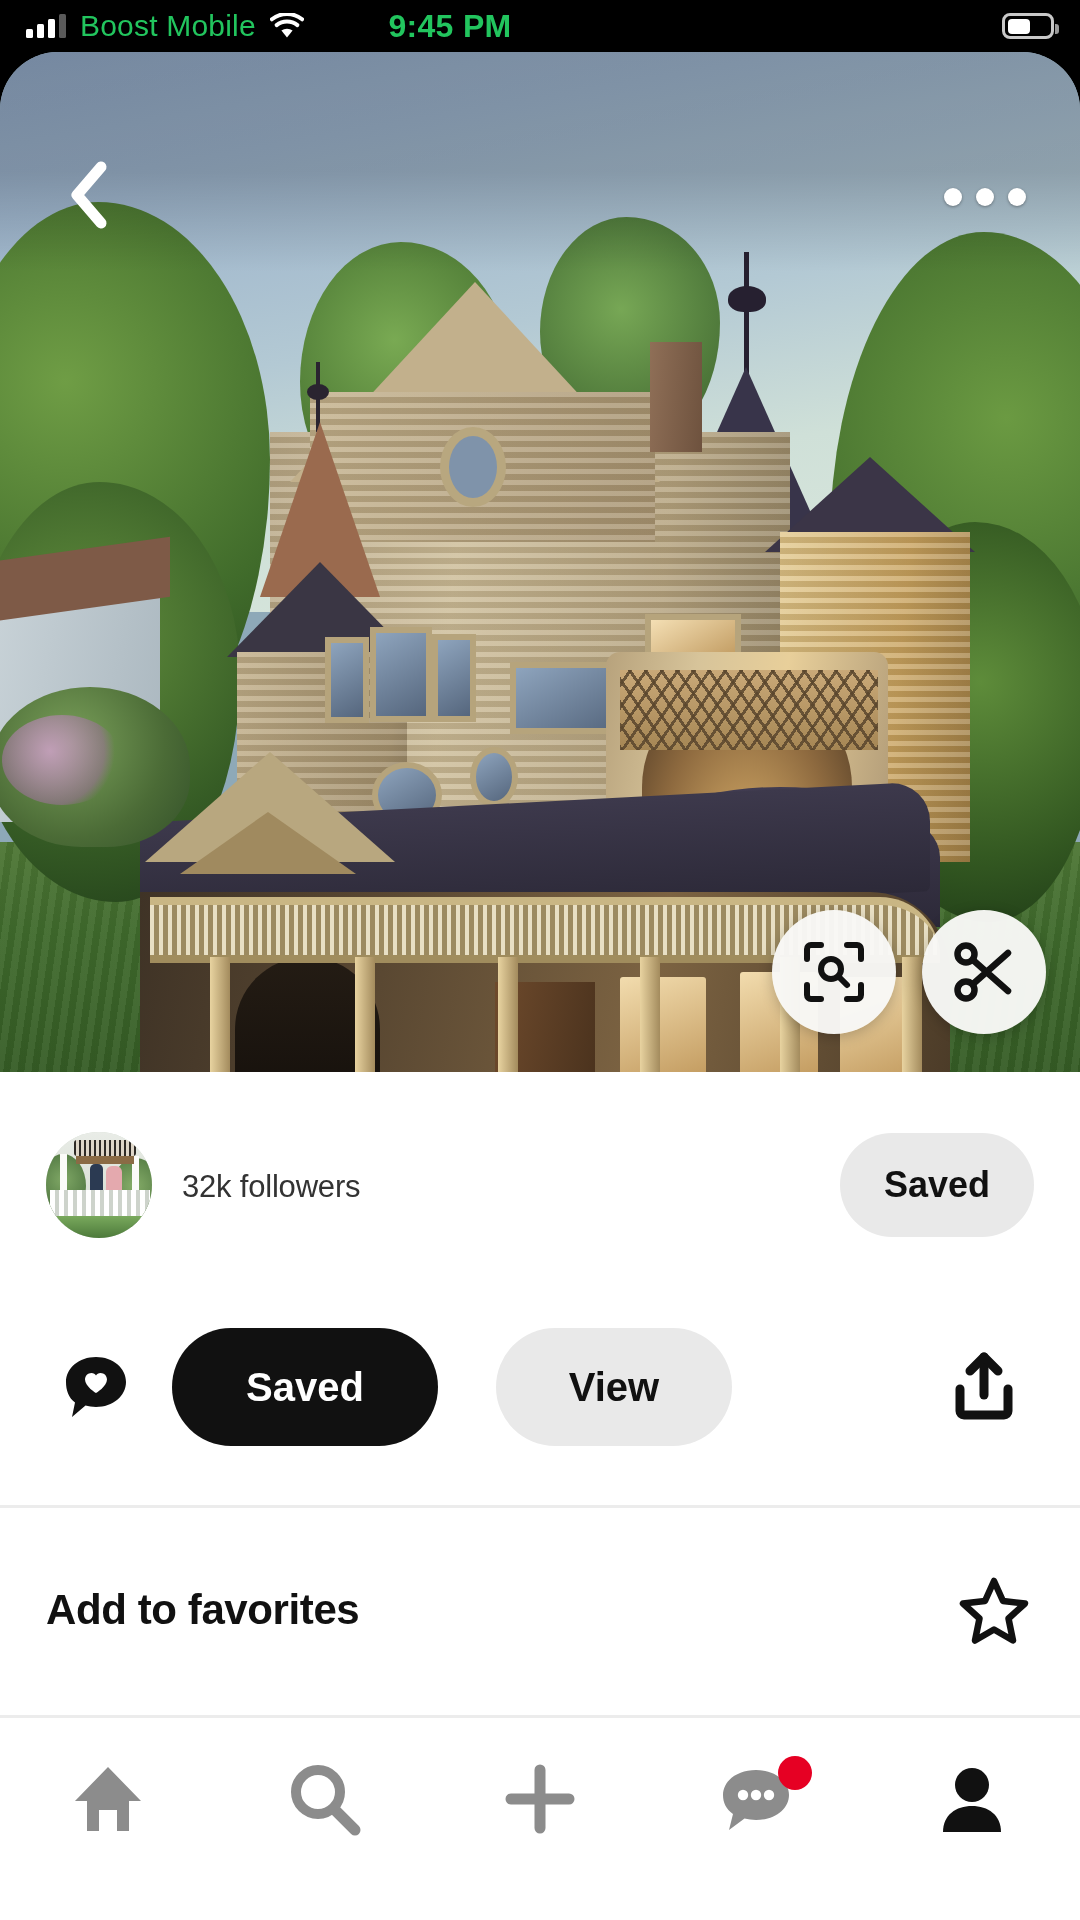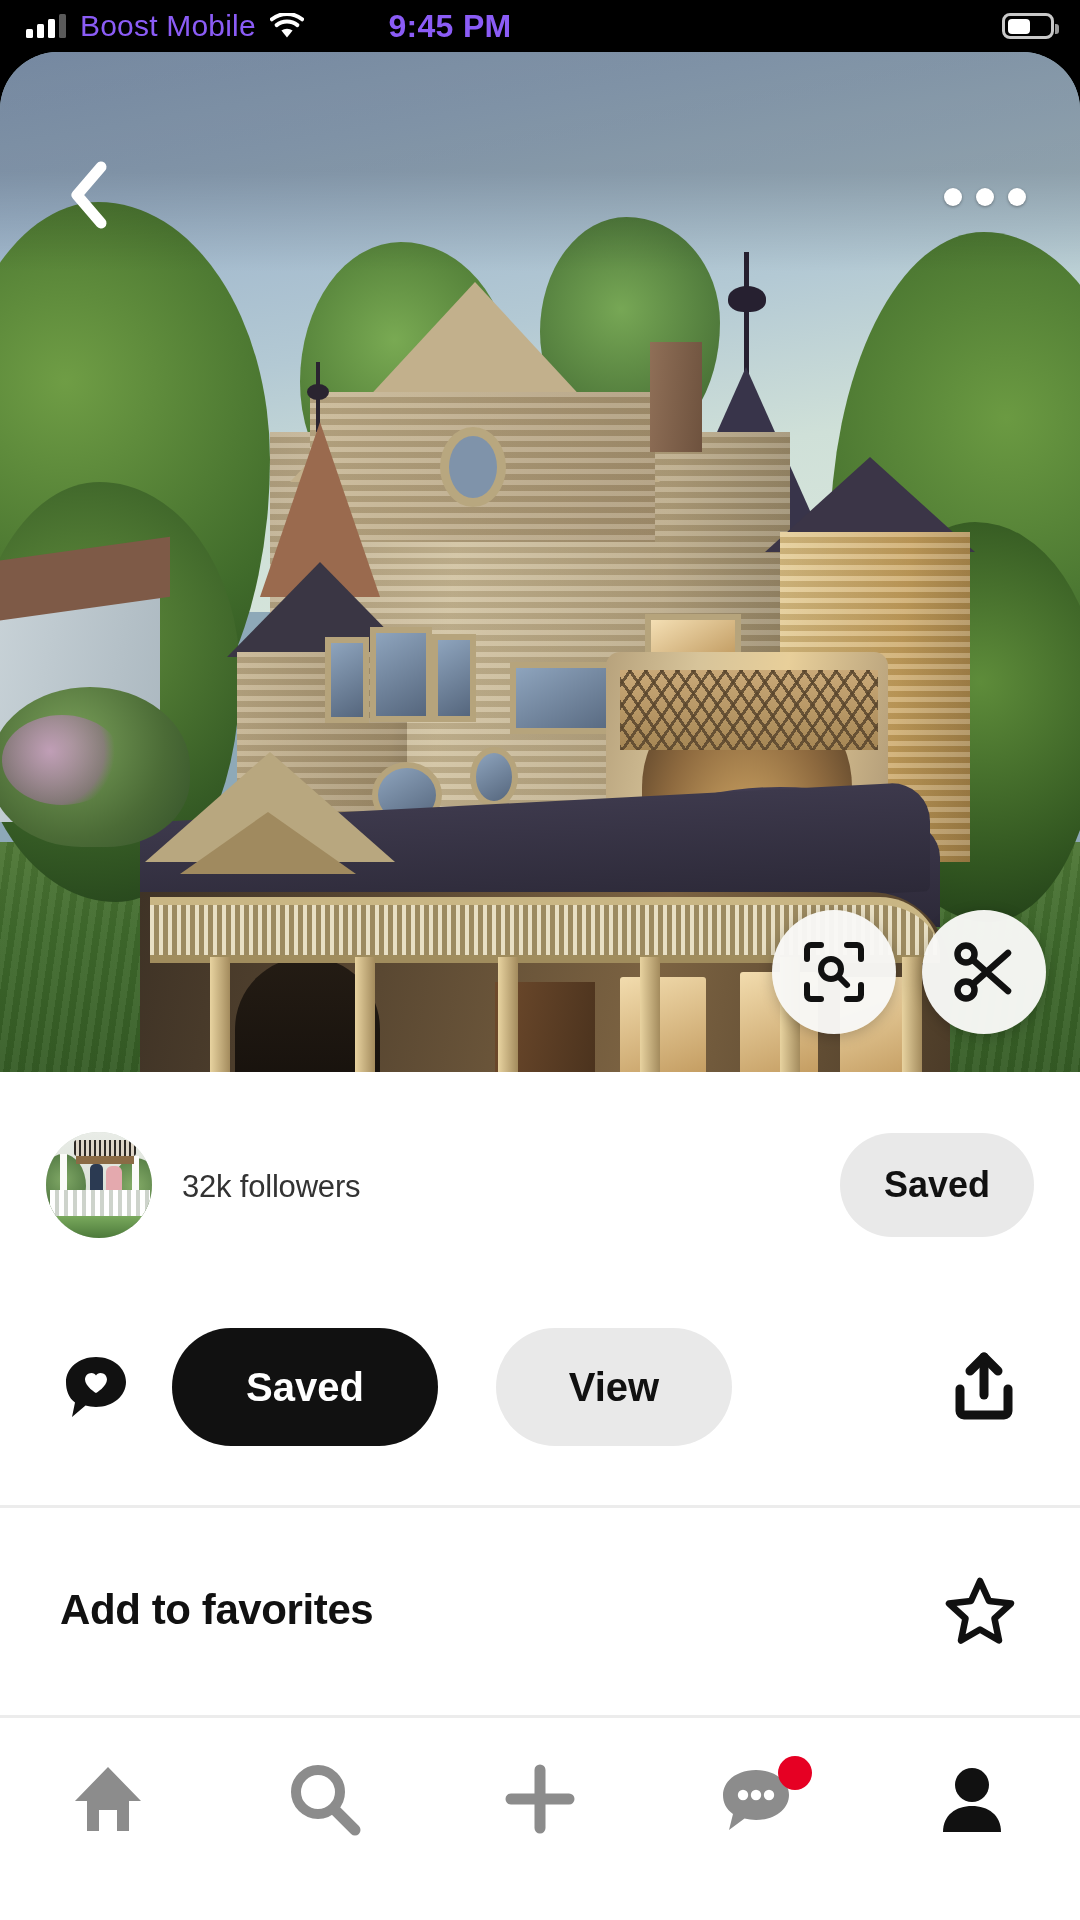--- a/index.html
+++ b/index.html
@@ -6,21 +6,21 @@
   html, body {
     width:1080px; height:1920px;
     background:#000;
     font-family:"Liberation Sans", sans-serif;
     overflow:hidden;
   }
 
   
   .statusbar{
     position:absolute; top:0; left:0; width:1080px; height:52px;
-    background:#000; color:#8b5cf6;
+    background:#000; color:#22c55e;
     display:flex; align-items:center;
   }
   .sb-left{ display:flex; align-items:center; gap:14px; margin-left:26px; }
   .bars{ display:flex; align-items:flex-end; gap:4px; height:24px; }
   .bars i{ display:block; width:7px; background:#fff; border-radius:1.5px; }
   .bars i:nth-child(1){ height:9px; }
   .bars i:nth-child(2){ height:14px; }
   .bars i:nth-child(3){ height:19px; }
   .bars i:nth-child(4){ height:24px; background:#5a5a5a; }
   .carrier{ font-size:30px; font-weight:400; letter-spacing:.2px; }
@@ -364,21 +364,21 @@
   .pill-view{ background:#e9e9e9; color:#111; margin-left:58px; min-width:236px; }
   .pill-saved{ background:#111; color:#fff; margin-left:26px; min-width:266px; }
   .share-wrap{ margin-left:auto; }
 
   .divider{ position:absolute; left:0; width:1080px; height:3px; background:#ececec; }
   .div1{ top:433px; }
   .div2{ top:643px; }
 
   .fav-row{
     position:absolute; top:433px; left:0; width:1080px; height:210px;
-    display:flex; align-items:center; padding:0 60px;
+    display:flex; align-items:center; padding:0 46px;
   }
   .fav-label{ font-size:42px; font-weight:700; color:#111; letter-spacing:-.4px; }
   .fav-star{ margin-left:auto; width:80px; height:80px; display:flex; align-items:center; justify-content:center;}
 
   .tabbar{
     position:absolute; top:646px; left:0; width:1080px; height:202px;
     display:flex; align-items:flex-start; padding-top:26px;
   }
   .tab{ flex:1; display:flex; align-items:center; justify-content:center; position:relative; height:110px; }
   .badge{

